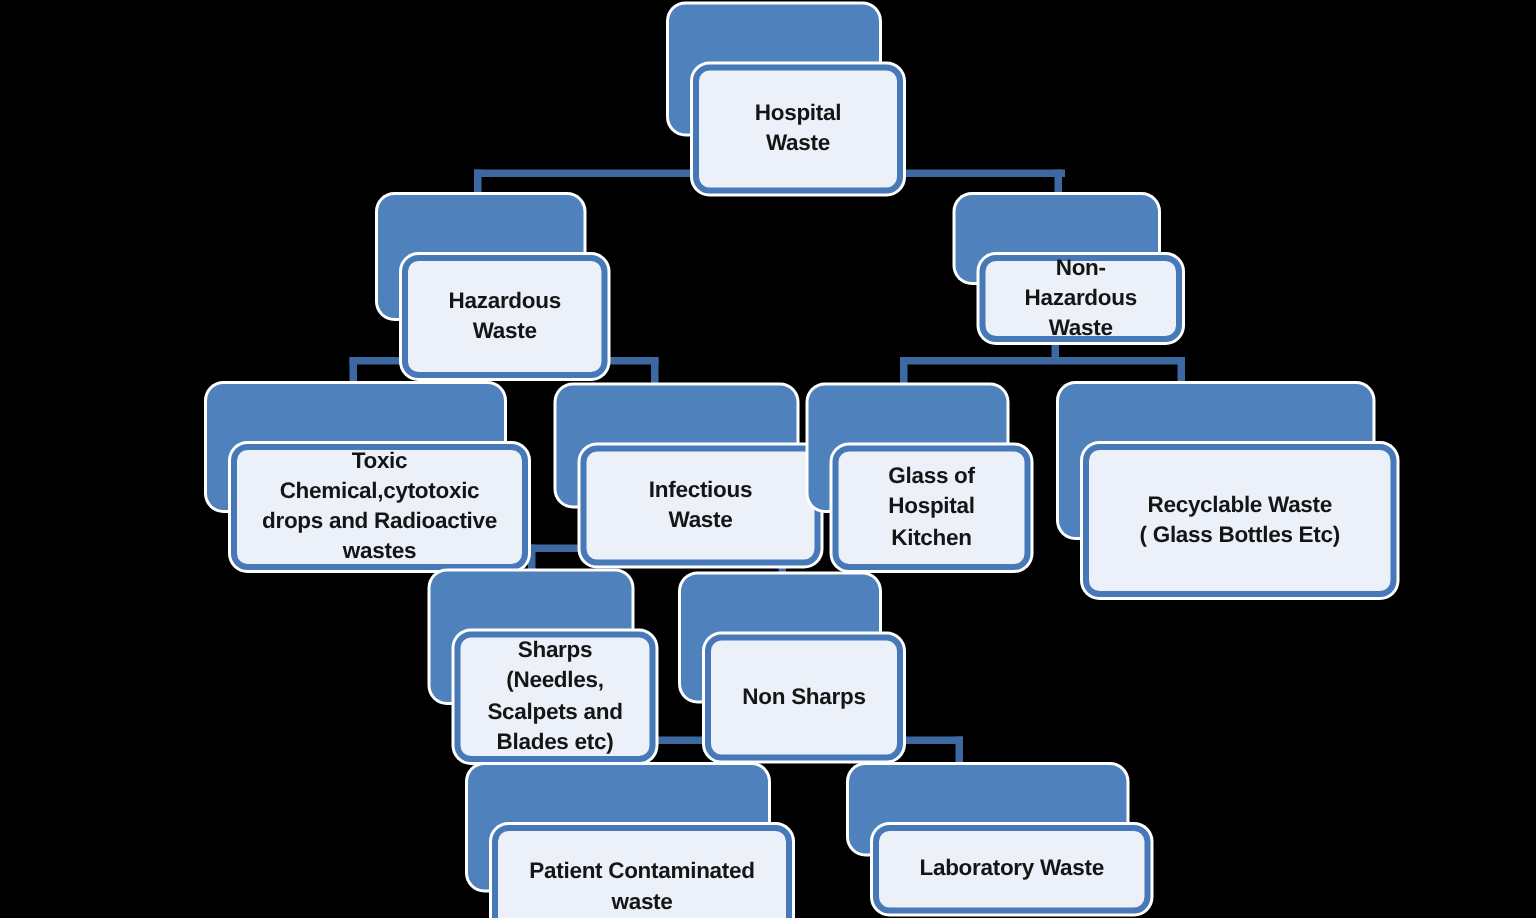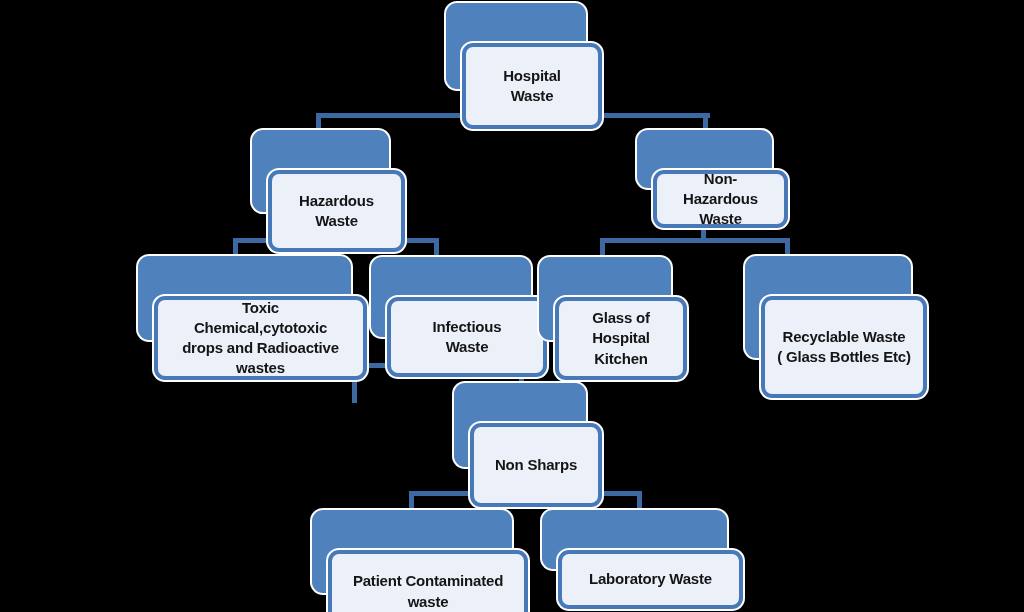--- a/index.html
+++ b/index.html
@@ -110,21 +110,21 @@
 
   <div class="node" style="left:653px; top:145px; width:135px; height:58px;">
     <div class="back"></div>
     <div class="front">
       <span class="label">Non-
 Hazardous
 Waste</span>
     </div>
   </div>
 
-  <div class="node" style="left:154px; top:271px; width:198px; height:84px;padding-left:15px;">
+  <div class="node" style="left:154px; top:271px; width:198px; height:84px;">
     <div class="back"></div>
     <div class="front">
       <span class="label">Toxic
 Chemical,cytotoxic
 drops and Radioactive
 wastes</span>
     </div>
   </div>
 
   <div class="node" style="left:387px; top:272px; width:128px; height:80px;padding-left:32px;">
@@ -137,44 +137,53 @@
 
   <div class="node" style="left:555px; top:272px; width:132px; height:83px;">
     <div class="back"></div>
     <div class="front">
       <span class="label">Glass of
 Hospital
 Kitchen</span>
     </div>
   </div>
 
-  <div class="node" style="left:761px; top:271px; width:166px; height:102px;">
+  <div class="node" style="left:722px; top:271px; width:166px; height:102px;padding-left:43px;">
     <div class="back"></div>
     <div class="front">
       <span class="label">Recyclable Waste
 ( Glass Bottles Etc)</span>
     </div>
   </div>
 
+  <div class="node" style="left:303px; top:396px; width:134px; height:87px;">
+    <div class="back"></div>
+    <div class="front">
+      <span class="label">Sharps
+(Needles,
+Scalpets and
+Blades etc)</span>
+    </div>
+  </div>
 
   <div class="node" style="left:470px; top:398px; width:132px; height:84px;text-decoration:underline;">
     <div class="back"></div>
     <div class="front">
       <span class="label">Non Sharps</span>
     </div>
   </div>
 
   <div class="node" style="left:328px; top:525px; width:200px; height:83px;">
     <div class="back"></div>
     <div class="front">
       <span class="label">Patient Contaminated
 waste</span>
     </div>
   </div>
 
-  <div class="node" style="left:558px; top:525px; width:185px; height:59px;">
+  <div class="node" style="left:582px; top:525px; width:185px; height:59px;">
     <div class="back"></div>
     <div class="front">
       <span class="label">Laboratory Waste</span>
     </div>
   </div>
 
 </div>
 
 </body></html>

